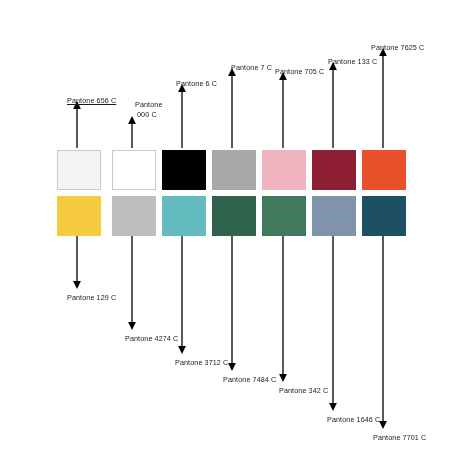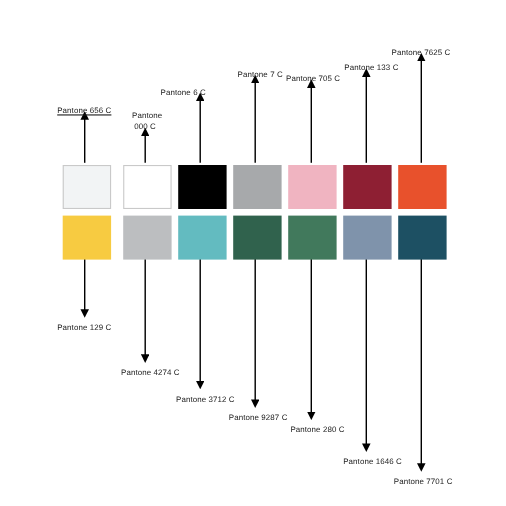--- a/index.html
+++ b/index.html
@@ -28,20 +28,21 @@
   .swatch.outlined {
     border: 1px solid #c9c9c9;
   }
   .label {
     position: absolute;
     font-size: 7.2px;
     color: #1a1a1a;
     white-space: pre;
     line-height: 1.25;
     letter-spacing: 0.1px;
+    margin-left: 15px;
   }
   svg#arrows {
     position: absolute;
     left: 0;
     top: 0;
     width: 460px;
     height: 460px;
     pointer-events: none;
   }
 </style>
@@ -85,26 +86,26 @@
       <div class="swatch" style="left: 162px; top: 196px; width: 44px; height: 40px; background: rgb(99, 187, 192);"></div>
       <div class="swatch" style="left: 212px; top: 196px; width: 44px; height: 40px; background: rgb(48, 98, 77);"></div>
       <div class="swatch" style="left: 262px; top: 196px; width: 44px; height: 40px; background: rgb(65, 121, 92);"></div>
       <div class="swatch" style="left: 312px; top: 196px; width: 44px; height: 40px; background: rgb(127, 147, 171);"></div>
       <div class="swatch" style="left: 362px; top: 196px; width: 44px; height: 40px; background: rgb(29, 80, 99);"></div>
     </div>
   <div id="label-layer">
       <div class="label" style="left: 52px; top: 96px; text-decoration: underline;">Pantone 656 C</div>
       <div class="label" style="left: 120px; top: 100px;">Pantone</div>
       <div class="label" style="left: 122px; top: 110px; text-align: center;">000 C</div>
-      <div class="label" style="left: 146px; top: 79px;">Pantone 6 C</div>
+      <div class="label" style="left: 161px; top: 79px;">Pantone 6 C</div>
       <div class="label" style="left: 216px; top: 63px;">Pantone 7 C</div>
       <div class="label" style="left: 260px; top: 67px;">Pantone 705 C</div>
       <div class="label" style="left: 313px; top: 57px;">Pantone 133 C</div>
       <div class="label" style="left: 356px; top: 43px;">Pantone 7625 C</div>
       <div class="label" style="left: 52px; top: 293px;">Pantone 129 C</div>
       <div class="label" style="left: 110px; top: 334px;">Pantone 4274 C</div>
       <div class="label" style="left: 160px; top: 358px;">Pantone 3712 C</div>
-      <div class="label" style="left: 208px; top: 375px;">Pantone 9287 C</div>
-      <div class="label" style="left: 264px; top: 386px;">Pantone 280 C</div>
+      <div class="label" style="left: 208px; top: 375px;">Pantone 7484 C</div>
+      <div class="label" style="left: 264px; top: 386px;">Pantone 342 C</div>
       <div class="label" style="left: 312px; top: 415px;">Pantone 1646 C</div>
       <div class="label" style="left: 358px; top: 433px;">Pantone 7701 C</div>
     </div>
 </div>
 
 </body></html>

